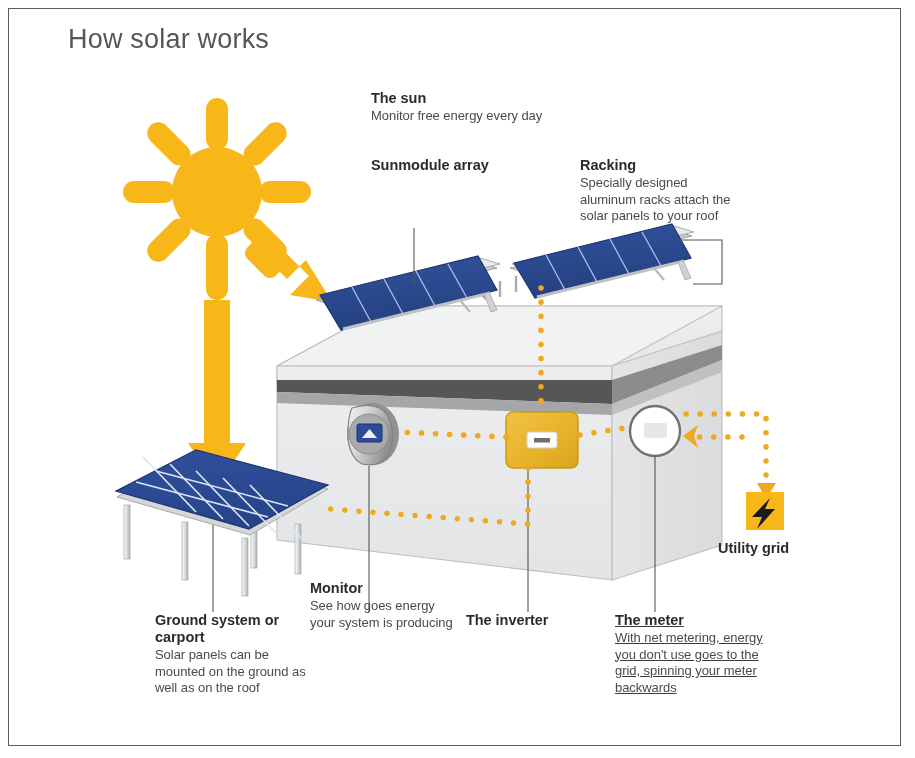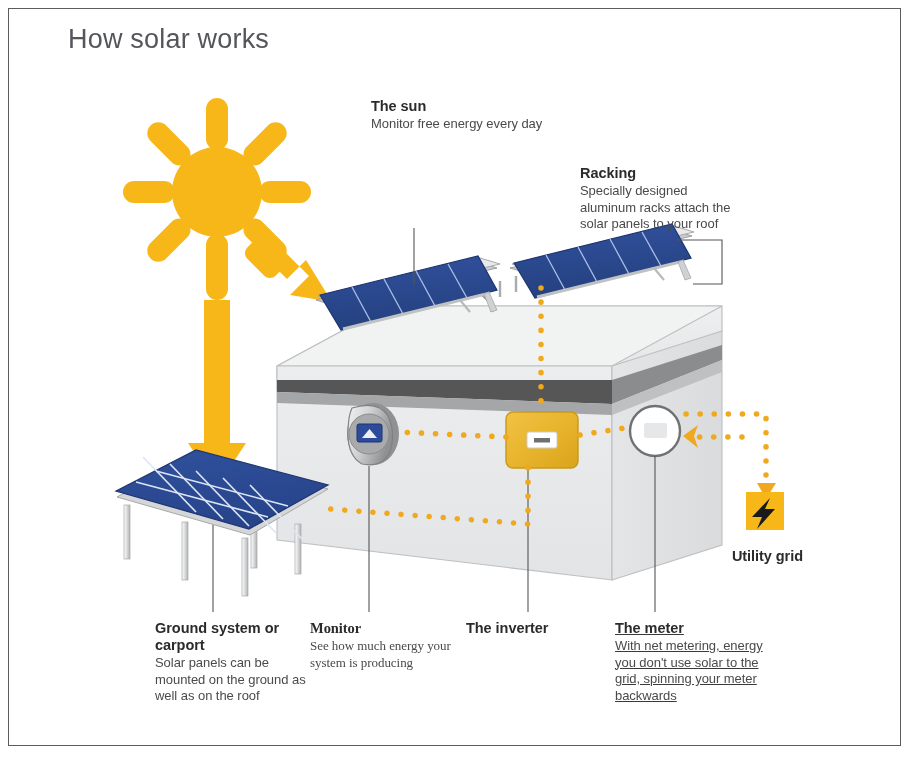--- a/index.html
+++ b/index.html
@@ -17,33 +17,33 @@
 
   .title{
     position:absolute;left:68px;top:24px;
     font-size:27px;font-weight:400;color:#55565a;
     letter-spacing:.2px;white-space:nowrap;
   }
 
   .lbl{position:absolute;}
   .lbl .h{
     font-weight:bold;font-size:14.5px;color:#2b2b2b;line-height:17px;
-    margin:8px 0 1px 0;letter-spacing:-.05px;
+    margin:0 0 1px 0;letter-spacing:-.05px;
   }
   .lbl .b{
     font-size:13px;color:#4a4a4a;line-height:16.5px;letter-spacing:-.05px;
   }
-  .lbl.grid-lbl{text-align:right;}
+  .lbl.grid-lbl{text-align:left;}
   .lbl.grid-lbl .h{font-size:14.5px;line-height:17.5px;}
 
   #lbl-sun{left:371px;top:90px;width:180px;}
   #lbl-array{left:371px;top:157px;width:175px;}
   #lbl-racking{left:580px;top:157px;width:160px;}
   #lbl-ground{left:155px;top:612px;width:165px;}
-  #lbl-monitor{left:310px;top:612px;width:150px;font-family:Liberation Serif, serif;}
+  #lbl-monitor{left:310px;top:580px;width:150px;}
   #lbl-inverter{left:466px;top:612px;width:160px;}
   #lbl-meter{left:615px;top:612px;width:170px;text-decoration:underline;}
   #lbl-grid{left:718px;top:540px;width:85px;}
 </style>
 </head>
 <body>
 
 <div id="frame"></div>
 
 <div id="stage">
@@ -240,43 +240,44 @@
   </svg>
 
   <div class="title">How solar works</div>
 
   <div class="lbl" id="lbl-sun">
     <div class="h">The sun</div>
     <div class="b">Monitor free energy every day</div>
   </div>
 
   <div class="lbl" id="lbl-array">
+    <div class="h">Sunmodule array</div>
   </div>
 
   <div class="lbl" id="lbl-racking">
     <div class="h">Racking</div>
     <div class="b">Specially designed aluminum racks attach the solar panels to your roof</div>
   </div>
 
   <div class="lbl" id="lbl-ground">
     <div class="h">Ground system or carport</div>
     <div class="b">Solar panels can be mounted on the ground as well as on the roof</div>
   </div>
 
   <div class="lbl" id="lbl-monitor">
     <div class="h">Monitor</div>
-    <div class="b">See how much energy your system is producing</div>
+    <div class="b">See how goes energy your system is producing</div>
   </div>
 
   <div class="lbl" id="lbl-inverter">
     <div class="h">The inverter</div>
   </div>
 
   <div class="lbl" id="lbl-meter">
     <div class="h">The meter</div>
-    <div class="b">With net metering, energy you don't use solar to the grid, spinning your meter backwards</div>
+    <div class="b">With net metering, energy you don't use goes to the grid, spinning your meter backwards</div>
   </div>
 
   <div class="lbl grid-lbl" id="lbl-grid">
     <div class="h">Utility grid</div>
   </div>
 
 </div>
 
 </body></html>

